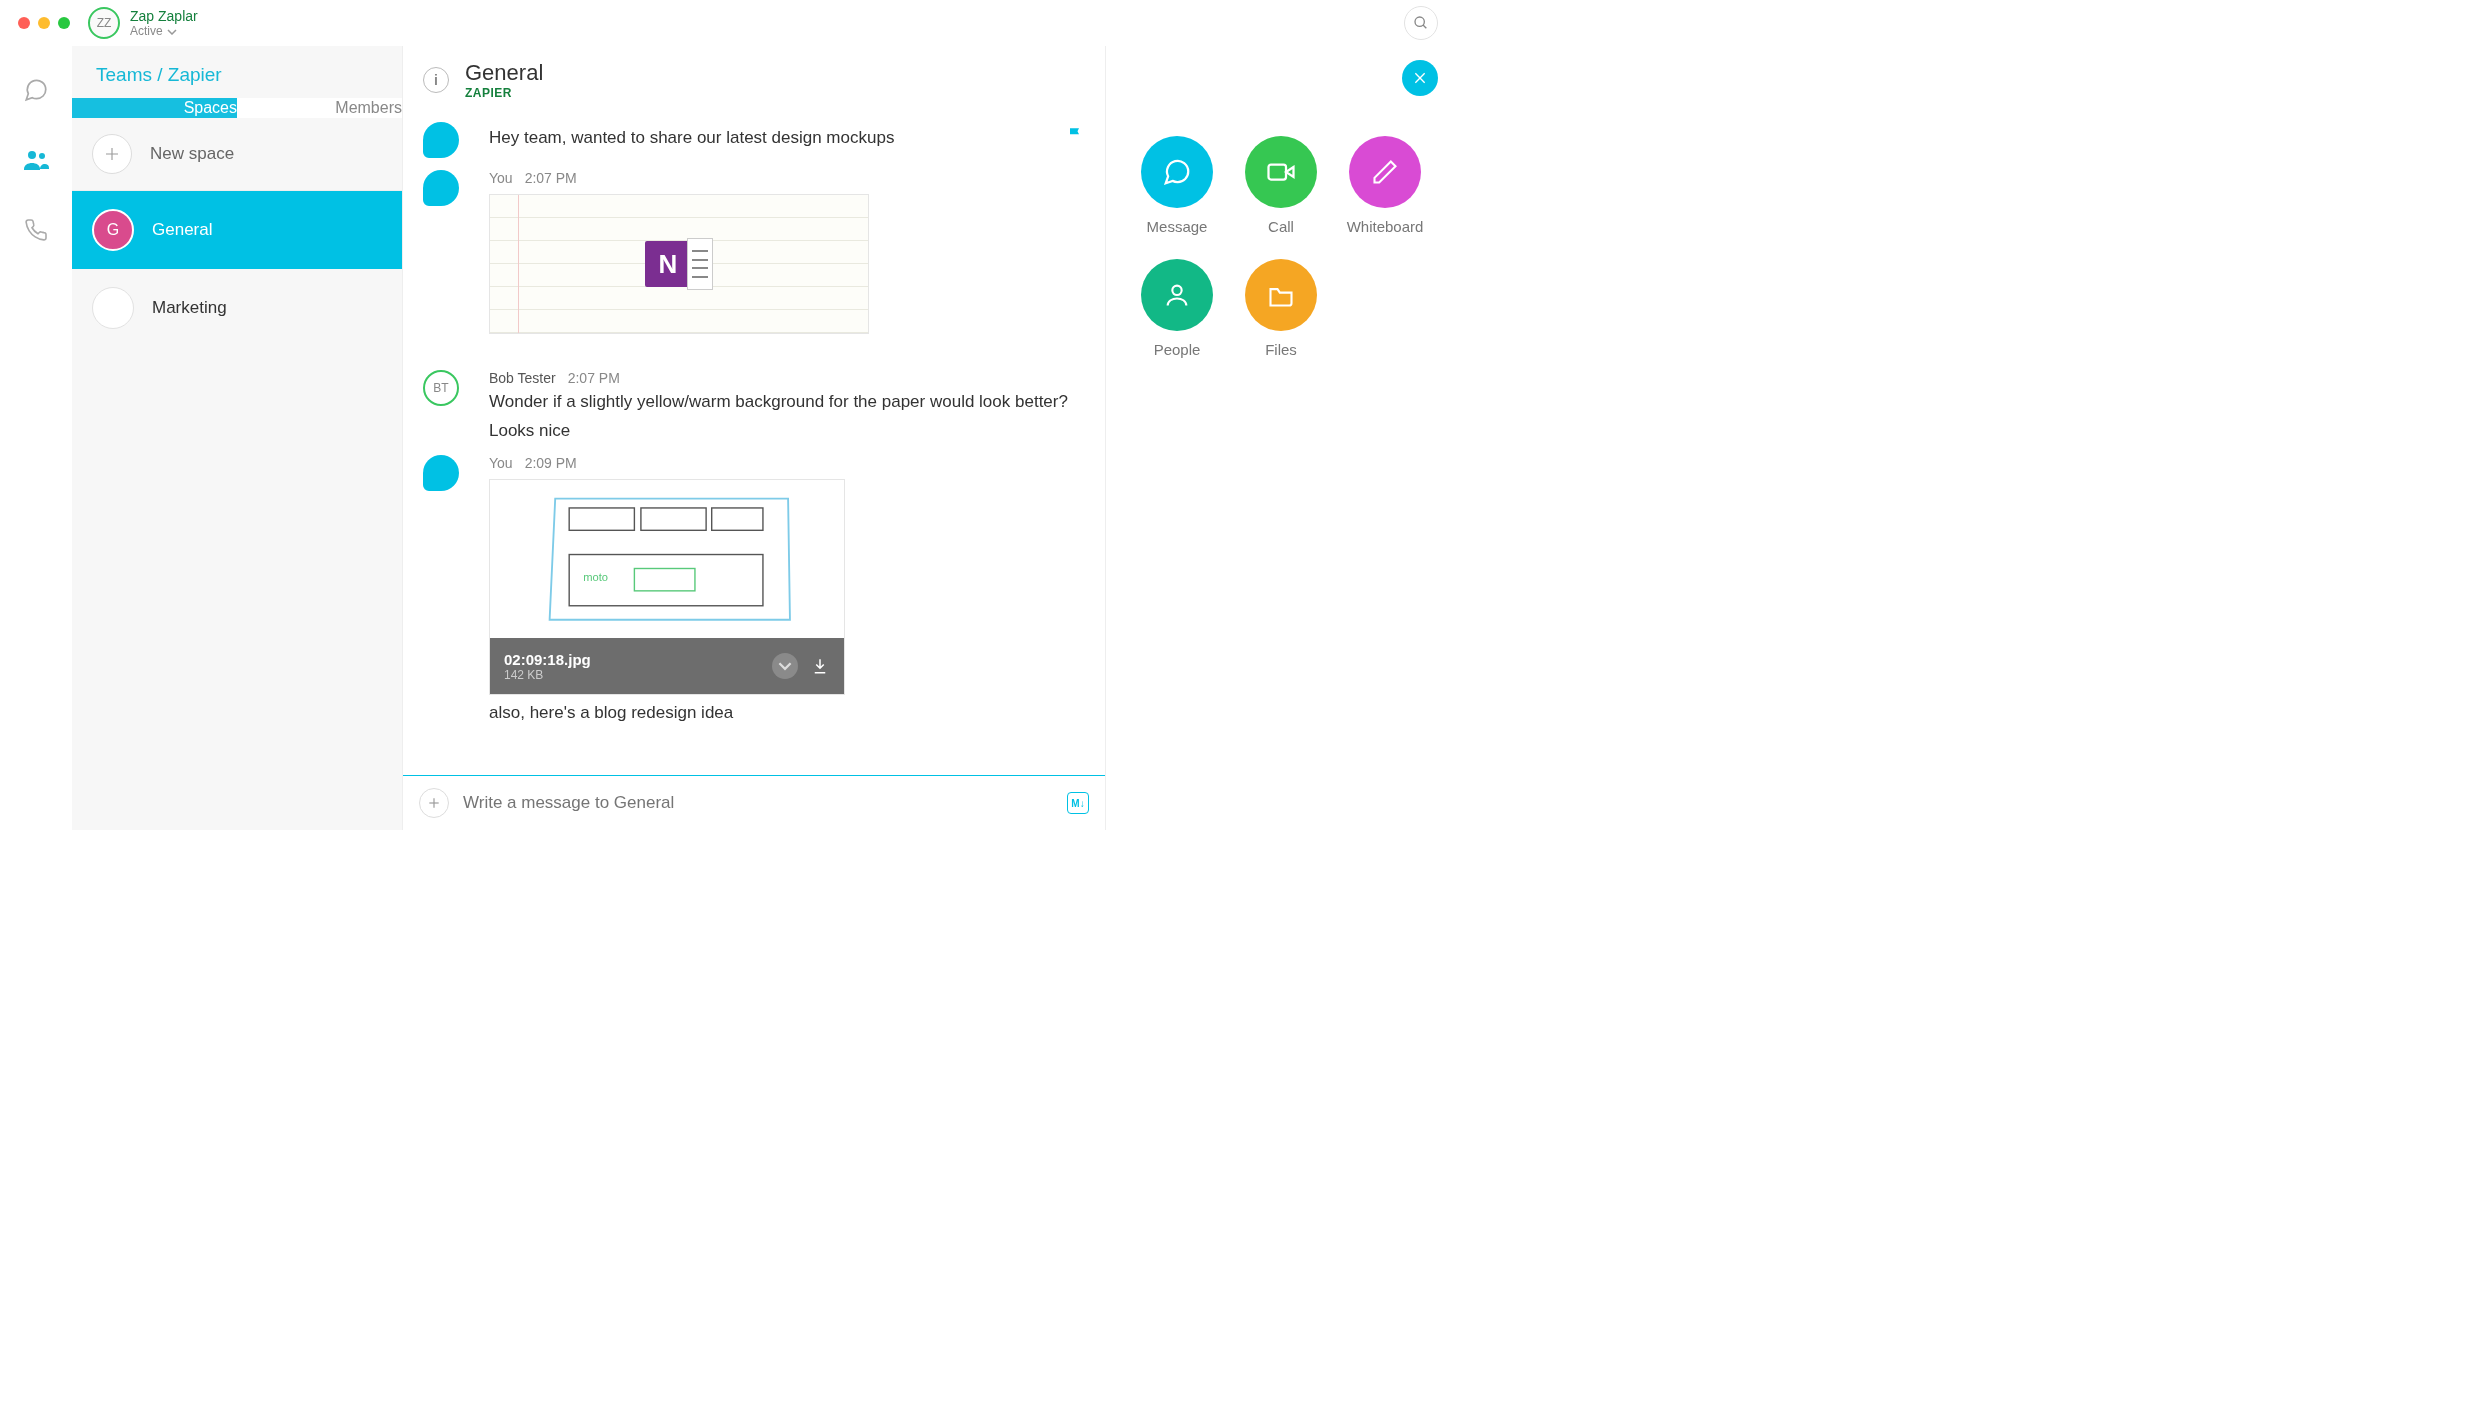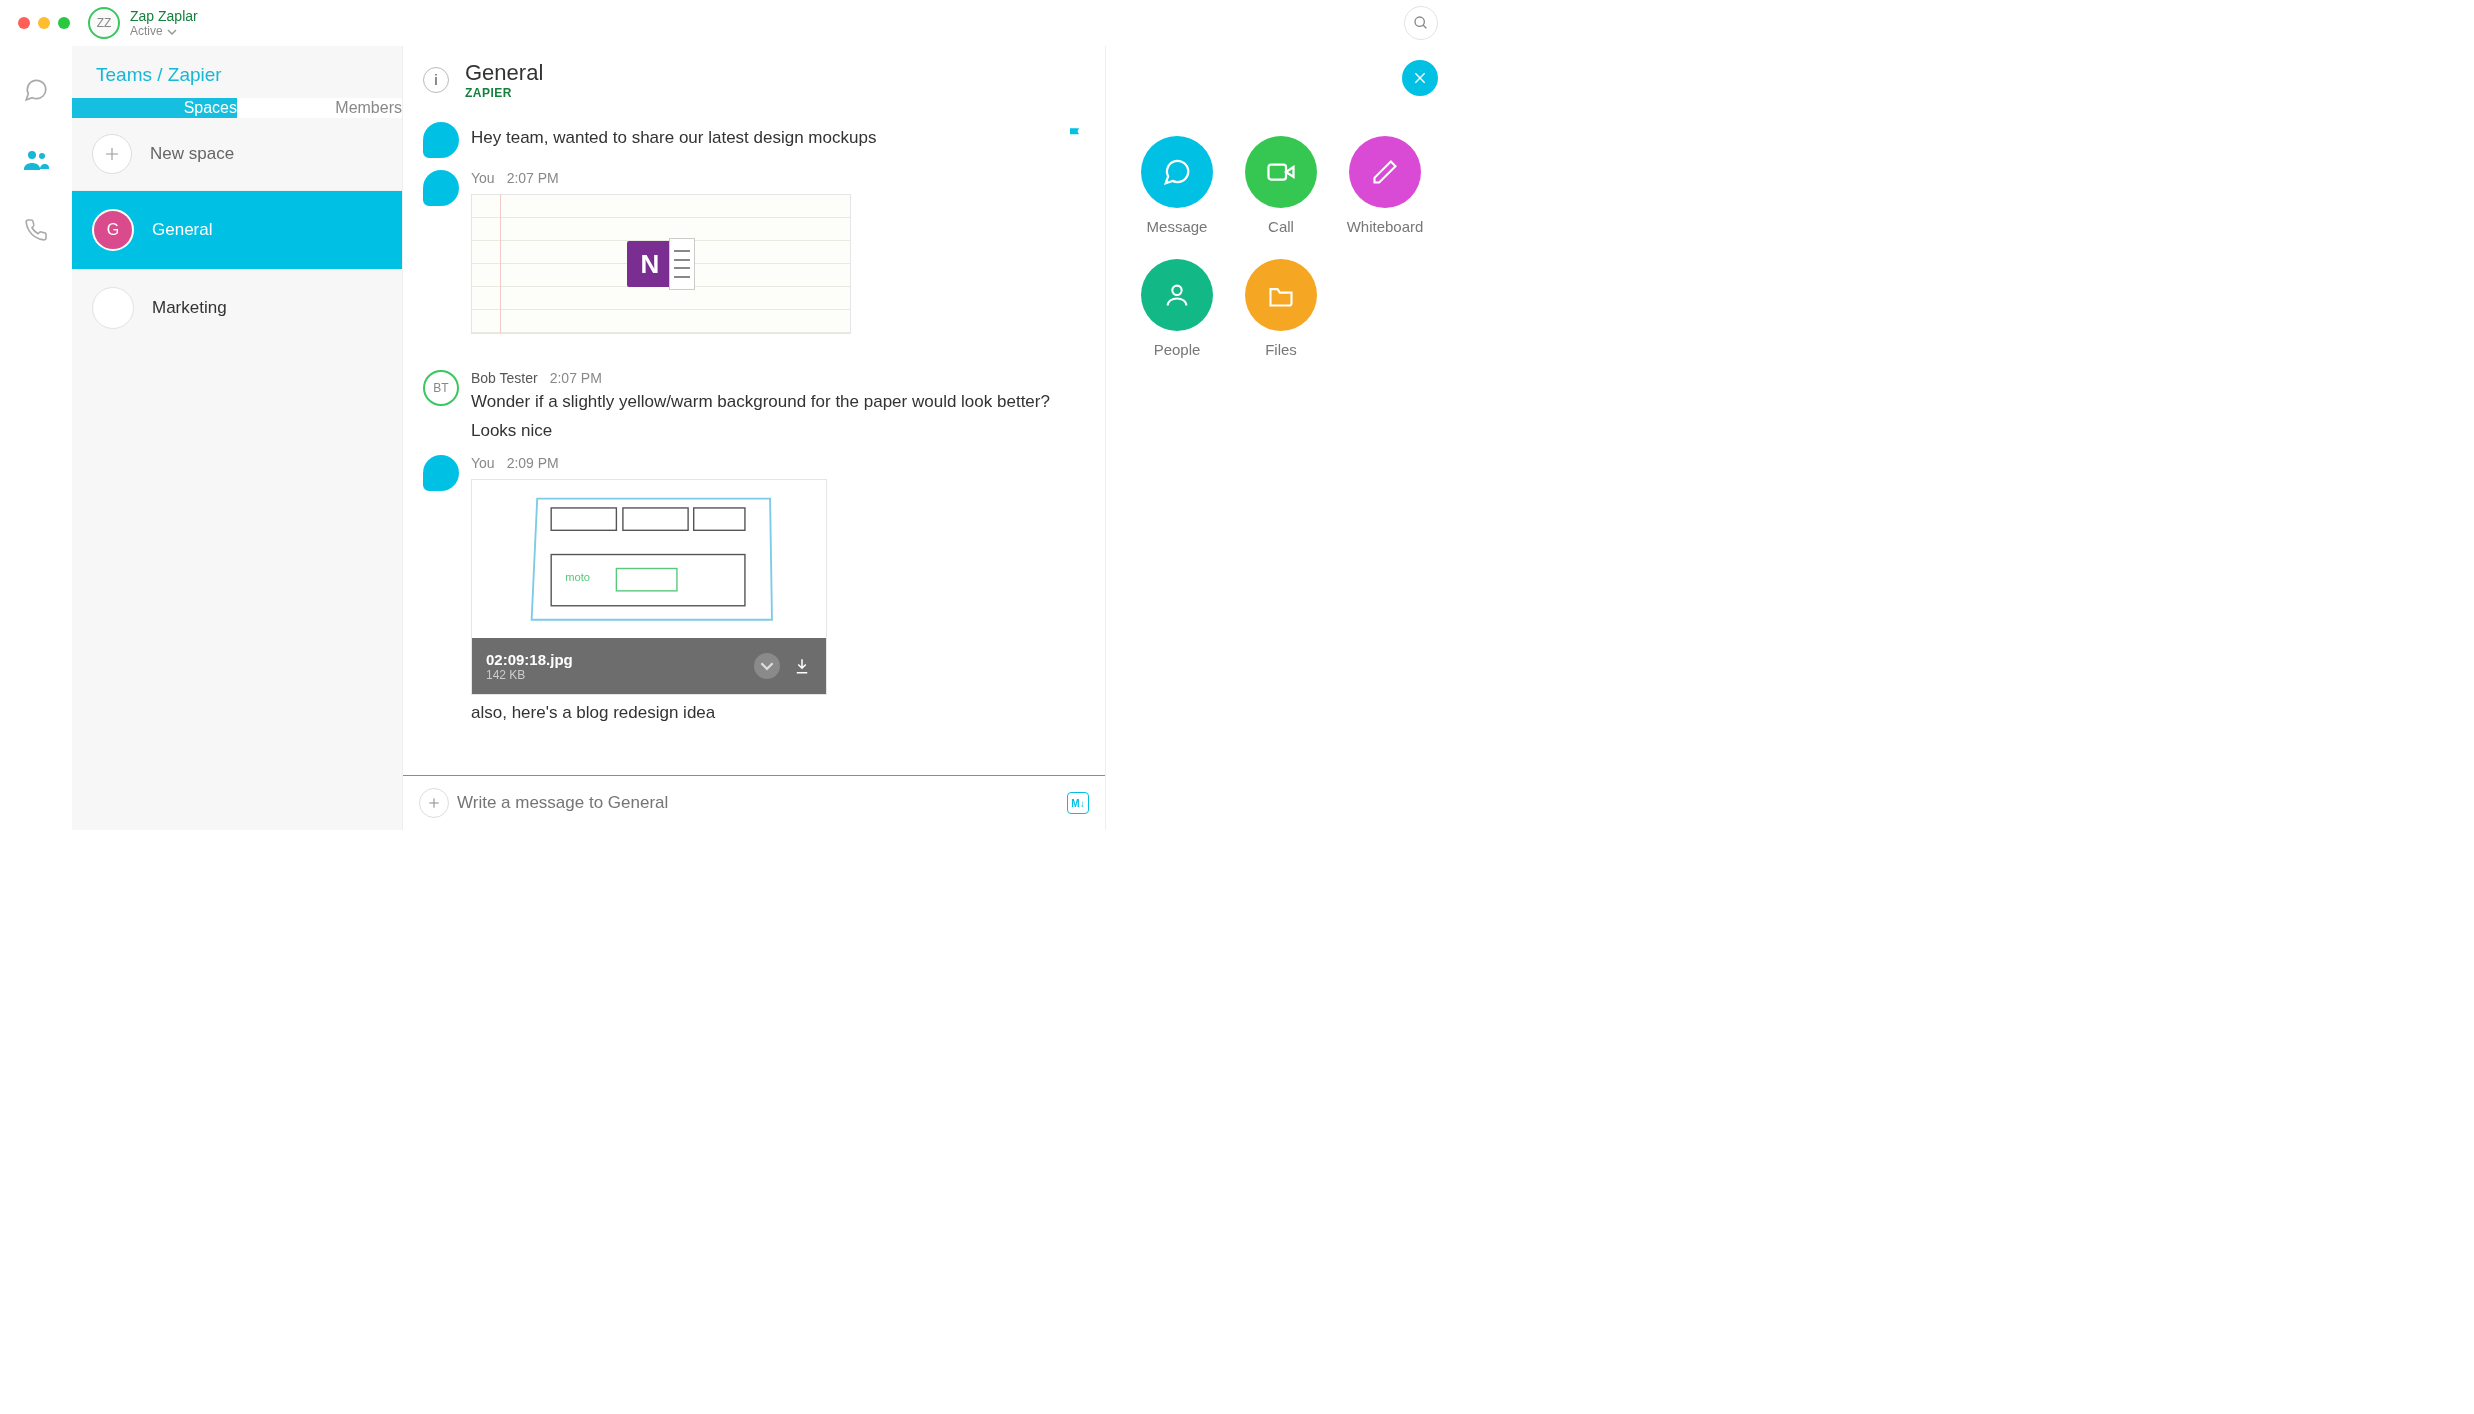--- a/index.html
+++ b/index.html
@@ -41,21 +41,21 @@
 .space-item.active .space-avatar{border:2px solid #fff;background:#d94b8d;color:#fff;}
 .space-marketing .space-avatar{background:#fff;}
 .space-label{font-size:17px;}
 
 .chat{flex:1;display:flex;flex-direction:column;border-left:1px solid #eee;border-right:1px solid #eee;min-width:0;}
 .chat-header{display:flex;align-items:center;gap:16px;padding:14px 20px 10px;}
 .info-circle{width:26px;height:26px;border:1.5px solid #bbb;border-radius:50%;display:flex;align-items:center;justify-content:center;color:#888;font-size:14px;font-weight:600;}
 .chat-title{font-size:22px;color:#333;}
 .chat-sub{font-size:12px;color:#15803d;letter-spacing:0.5px;font-weight:600;}
 .messages{flex:1;overflow-y:auto;padding:0 20px 10px;}
-.msg-row{display:flex;gap:12px;margin-top:12px;}
+.msg-row{display:flex;gap:30px;margin-top:12px;}
 .msg-avatar{width:36px;height:36px;border-radius:50%;flex-shrink:0;}
 .bubble-you{width:36px;height:36px;border-radius:50% 50% 50% 6px;background:#00c1e4;}
 .msg-avatar.bob{background:#fff;border:2px solid #3ac760;display:flex;align-items:center;justify-content:center;font-size:12px;color:#888;}
 .msg-body{flex:1;}
 .meta{font-size:14px;color:#888;display:flex;gap:12px;}
 .meta .sender{color:#555;}
 .meta .you-sender{color:#888;}
 .msg-text{font-size:17px;color:#333;margin-top:4px;line-height:1.45;}
 .flag{width:18px;height:18px;color:#00c1e4;flex-shrink:0;margin-top:4px;}
 .attachment{width:380px;height:140px;border:1px solid #e5e5e5;background:#fcfcf7;margin-top:8px;position:relative;overflow:hidden;}
@@ -67,21 +67,21 @@
 .on-pages div{height:2px;background:#888;}
 .attachment2{width:356px;border:1px solid #e5e5e5;margin-top:8px;background:#fff;position:relative;}
 .sketch{height:158px;position:relative;}
 .sketch svg{position:absolute;inset:0;}
 .filebar{height:56px;background:#6d6d6d;display:flex;align-items:center;padding:0 14px;color:#fff;gap:12px;}
 .filebar .fileinfo{flex:1;}
 .filebar .filename{font-size:15px;font-weight:600;}
 .filebar .filesize{font-size:12px;color:#ccc;}
 .circle-chev{width:26px;height:26px;border-radius:50%;background:#8a8a8a;display:flex;align-items:center;justify-content:center;}
 .dl{width:20px;height:20px;display:flex;align-items:center;justify-content:center;}
-.composer{border-top:1.5px solid #00c1e4;display:flex;align-items:center;padding:12px 16px;gap:8px;margin-top:48px;}
+.composer{border-top:1.5px solid #00c1e4;display:flex;align-items:center;padding:12px 16px;gap:14px;margin-top:48px;}
 .compose-add{width:30px;height:30px;border:1px solid #ddd;border-radius:50%;display:flex;align-items:center;justify-content:center;color:#999;}
 .compose-input{flex:1;border:none;outline:none;font-size:17px;color:#888;background:transparent;}
 .md-icon{width:22px;height:22px;border:1.5px solid #00c1e4;border-radius:4px;display:flex;align-items:center;justify-content:center;color:#00c1e4;font-size:10px;font-weight:700;}
 
 .rightpanel{width:350px;padding:18px 24px;position:relative;}
 .close-btn{position:absolute;top:14px;right:18px;width:36px;height:36px;border-radius:50%;background:#00c1e4;display:flex;align-items:center;justify-content:center;color:#fff;}
 .action-grid{display:grid;grid-template-columns:repeat(3,1fr);gap:24px 10px;margin-top:72px;}
 .action{display:flex;flex-direction:column;align-items:center;gap:10px;}
 .action-circle{width:72px;height:72px;border-radius:50%;display:flex;align-items:center;justify-content:center;color:#fff;}
 .action-label{font-size:15px;color:#777;}

